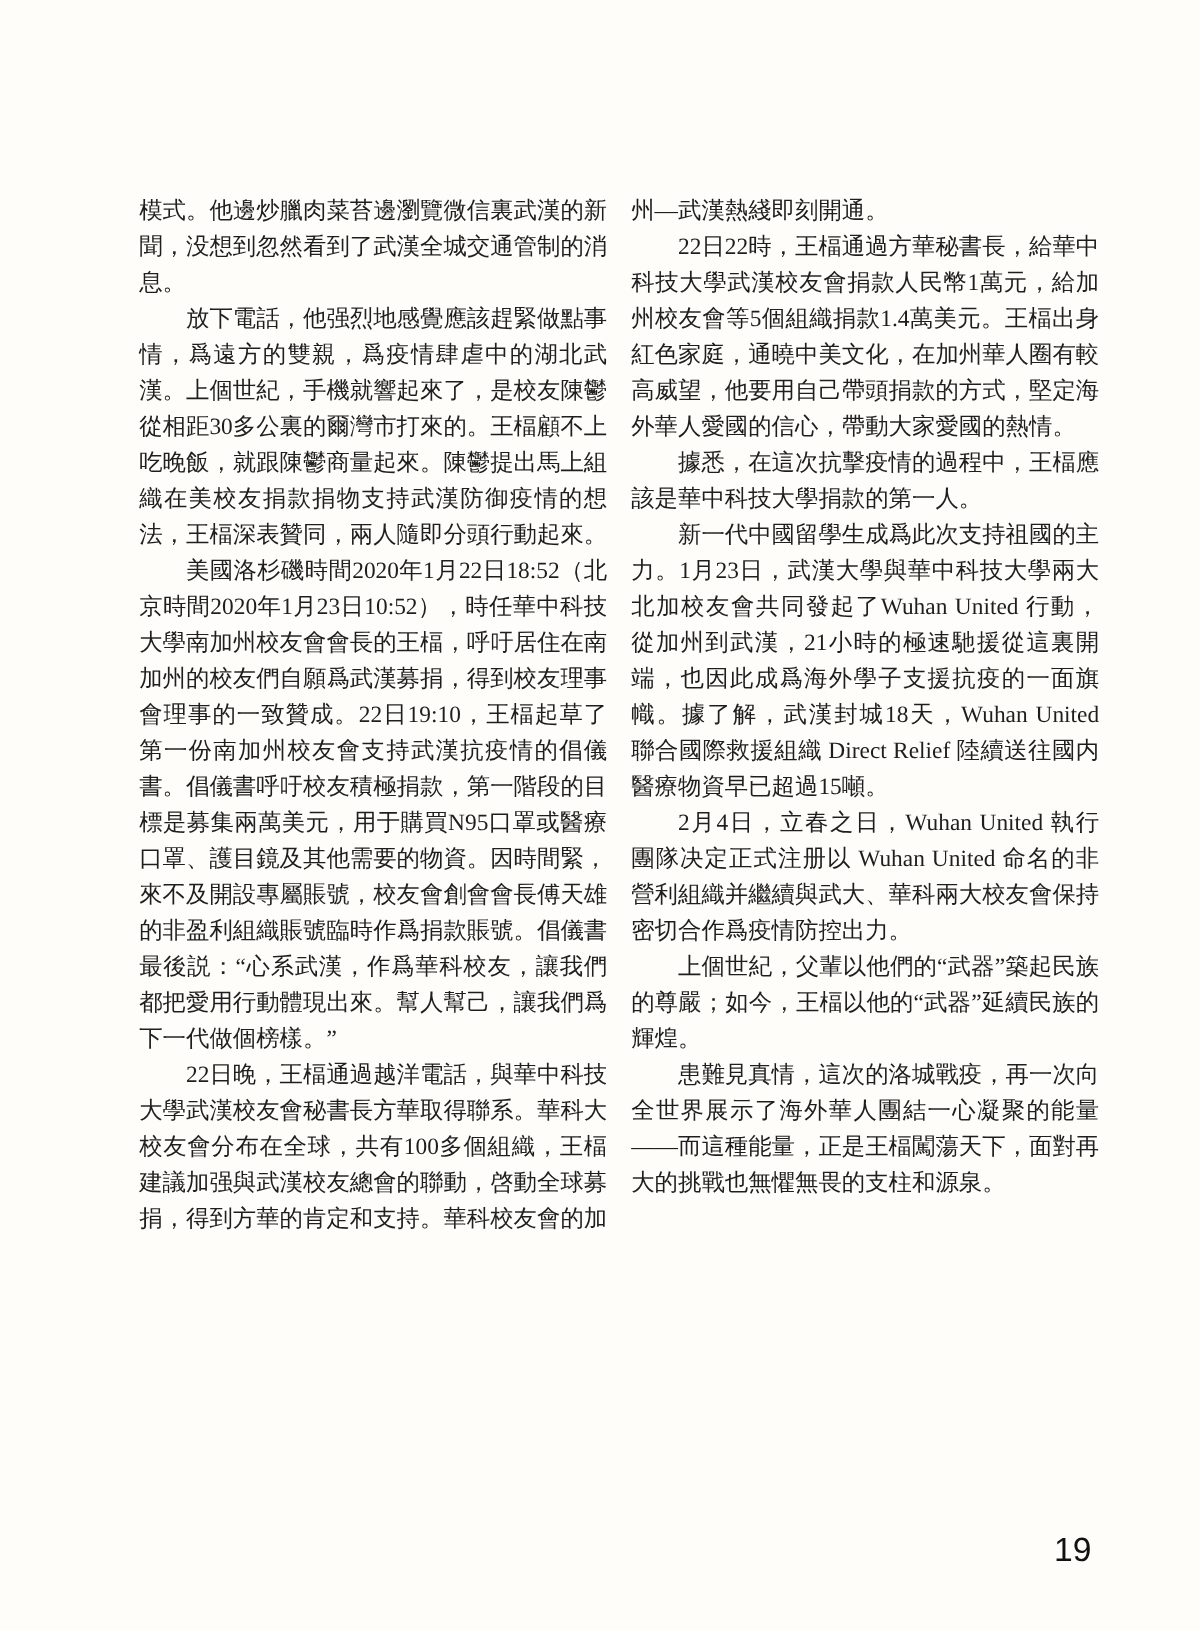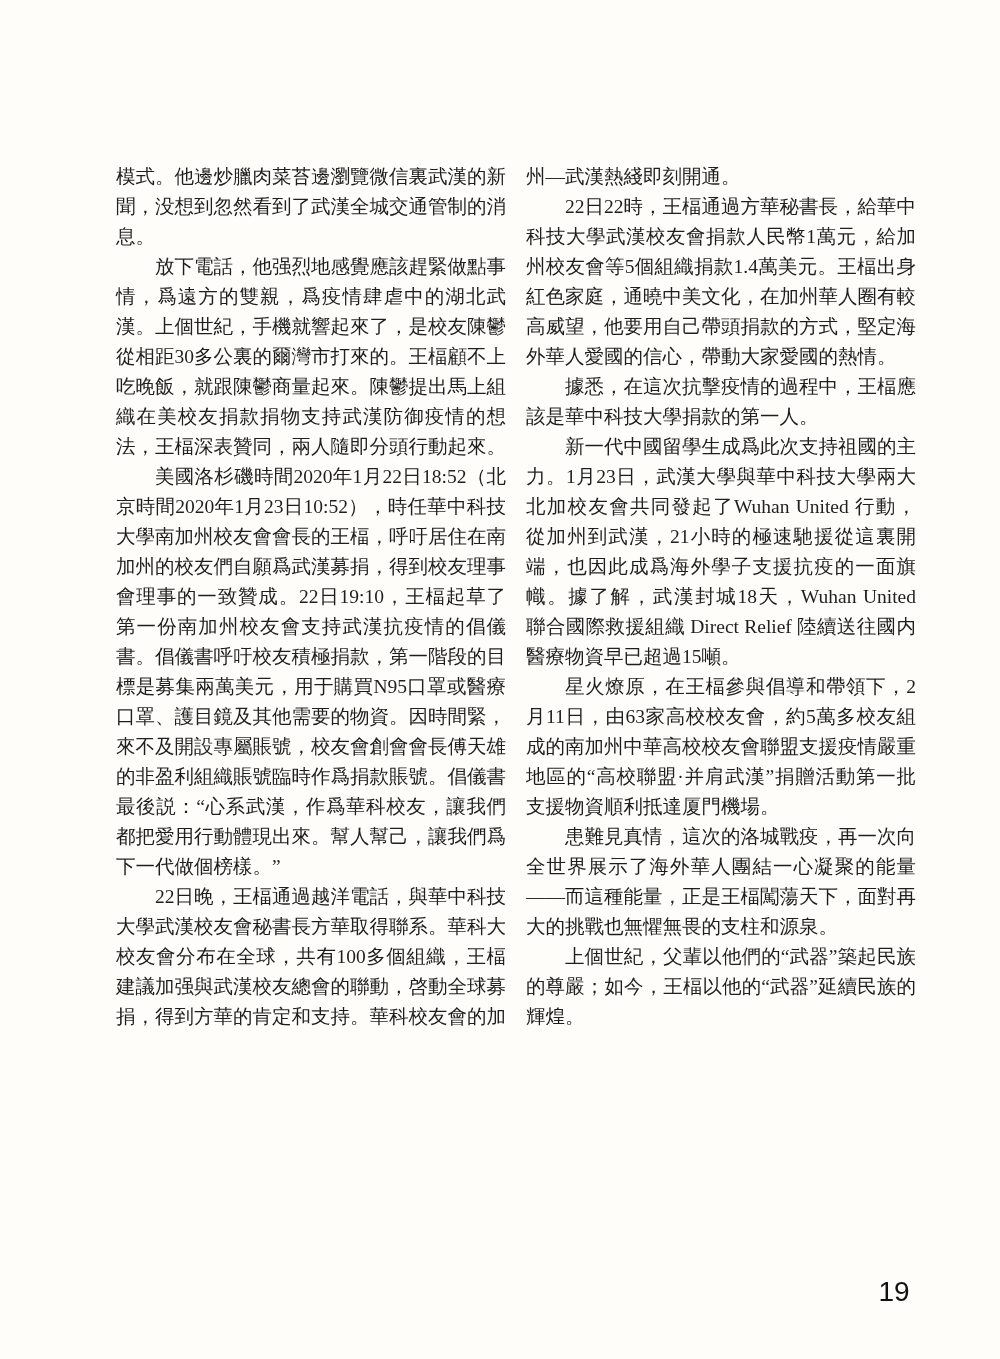--- a/index.html
+++ b/index.html
@@ -61,21 +61,21 @@
       <p class="indent">放下電話，他强烈地感覺應該趕緊做點事情，爲遠方的雙親，爲疫情肆虐中的湖北武漢。上個世紀，手機就響起來了，是校友陳鬱從相距30多公裏的爾灣市打來的。王楅顧不上吃晚飯，就跟陳鬱商量起來。陳鬱提出馬上組織在美校友捐款捐物支持武漢防御疫情的想法，王楅深表贊同，兩人隨即分頭行動起來。</p>
       <p class="indent">美國洛杉磯時間2020年1月22日18:52（北京時間2020年1月23日10:52），時任華中科技大學南加州校友會會長的王楅，呼吁居住在南加州的校友們自願爲武漢募捐，得到校友理事會理事的一致贊成。22日19:10，王楅起草了第一份南加州校友會支持武漢抗疫情的倡儀書。倡儀書呼吁校友積極捐款，第一階段的目標是募集兩萬美元，用于購買N95口罩或醫療口罩、護目鏡及其他需要的物資。因時間緊，來不及開設專屬賬號，校友會創會會長傅天雄的非盈利組織賬號臨時作爲捐款賬號。倡儀書最後説：“心系武漢，作爲華科校友，讓我們都把愛用行動體現出來。幫人幫己，讓我們爲下一代做個榜樣。”</p>
       <p class="indent">22日晚，王楅通過越洋電話，與華中科技大學武漢校友會秘書長方華取得聯系。華科大校友會分布在全球，共有100多個組織，王楅建議加强與武漢校友總會的聯動，啓動全球募捐，得到方華的肯定和支持。華科校友會的加</p>
     </div>
 
     <div class="col">
       <p>州—武漢熱綫即刻開通。</p>
       <p class="indent">22日22時，王楅通過方華秘書長，給華中科技大學武漢校友會捐款人民幣1萬元，給加州校友會等5個組織捐款1.4萬美元。王楅出身紅色家庭，通曉中美文化，在加州華人圈有較高威望，他要用自己帶頭捐款的方式，堅定海外華人愛國的信心，帶動大家愛國的熱情。</p>
       <p class="indent">據悉，在這次抗擊疫情的過程中，王楅應該是華中科技大學捐款的第一人。</p>
       <p class="indent">新一代中國留學生成爲此次支持祖國的主力。1月23日，武漢大學與華中科技大學兩大北加校友會共同發起了Wuhan United 行動，從加州到武漢，21小時的極速馳援從這裏開端，也因此成爲海外學子支援抗疫的一面旗幟。據了解，武漢封城18天，Wuhan United 聯合國際救援組織 Direct Relief 陸續送往國内醫療物資早已超過15噸。</p>
-      <p class="indent">星火燎原，在王楅參與倡導和帶領下，2月11日，由63家高校校友會，約5萬多校友組成的南加州中華高校校友會聯盟支援疫情嚴重地區的“高校聯盟·并肩武漢”捐贈活動第一批支援物資順利抵達厦門機場。</p>
+      <p class="indent">2月4日，立春之日，Wuhan United 執行團隊决定正式注册以 Wuhan United 命名的非營利組織并繼續與武大、華科兩大校友會保持密切合作爲疫情防控出力。</p>
+      <p class="indent">上個世紀，父輩以他們的“武器”築起民族的尊嚴；如今，王楅以他的“武器”延續民族的輝煌。</p>
       <p class="indent">患難見真情，這次的洛城戰疫，再一次向全世界展示了海外華人團結一心凝聚的能量——而這種能量，正是王楅闖蕩天下，面對再大的挑戰也無懼無畏的支柱和源泉。</p>
-      <p class="indent">上個世紀，父輩以他們的“武器”築起民族的尊嚴；如今，王楅以他的“武器”延續民族的輝煌。</p>
     </div>
 
   </div>
 
   <div class="pageno">19</div>
 </div>
 
 </body></html>

